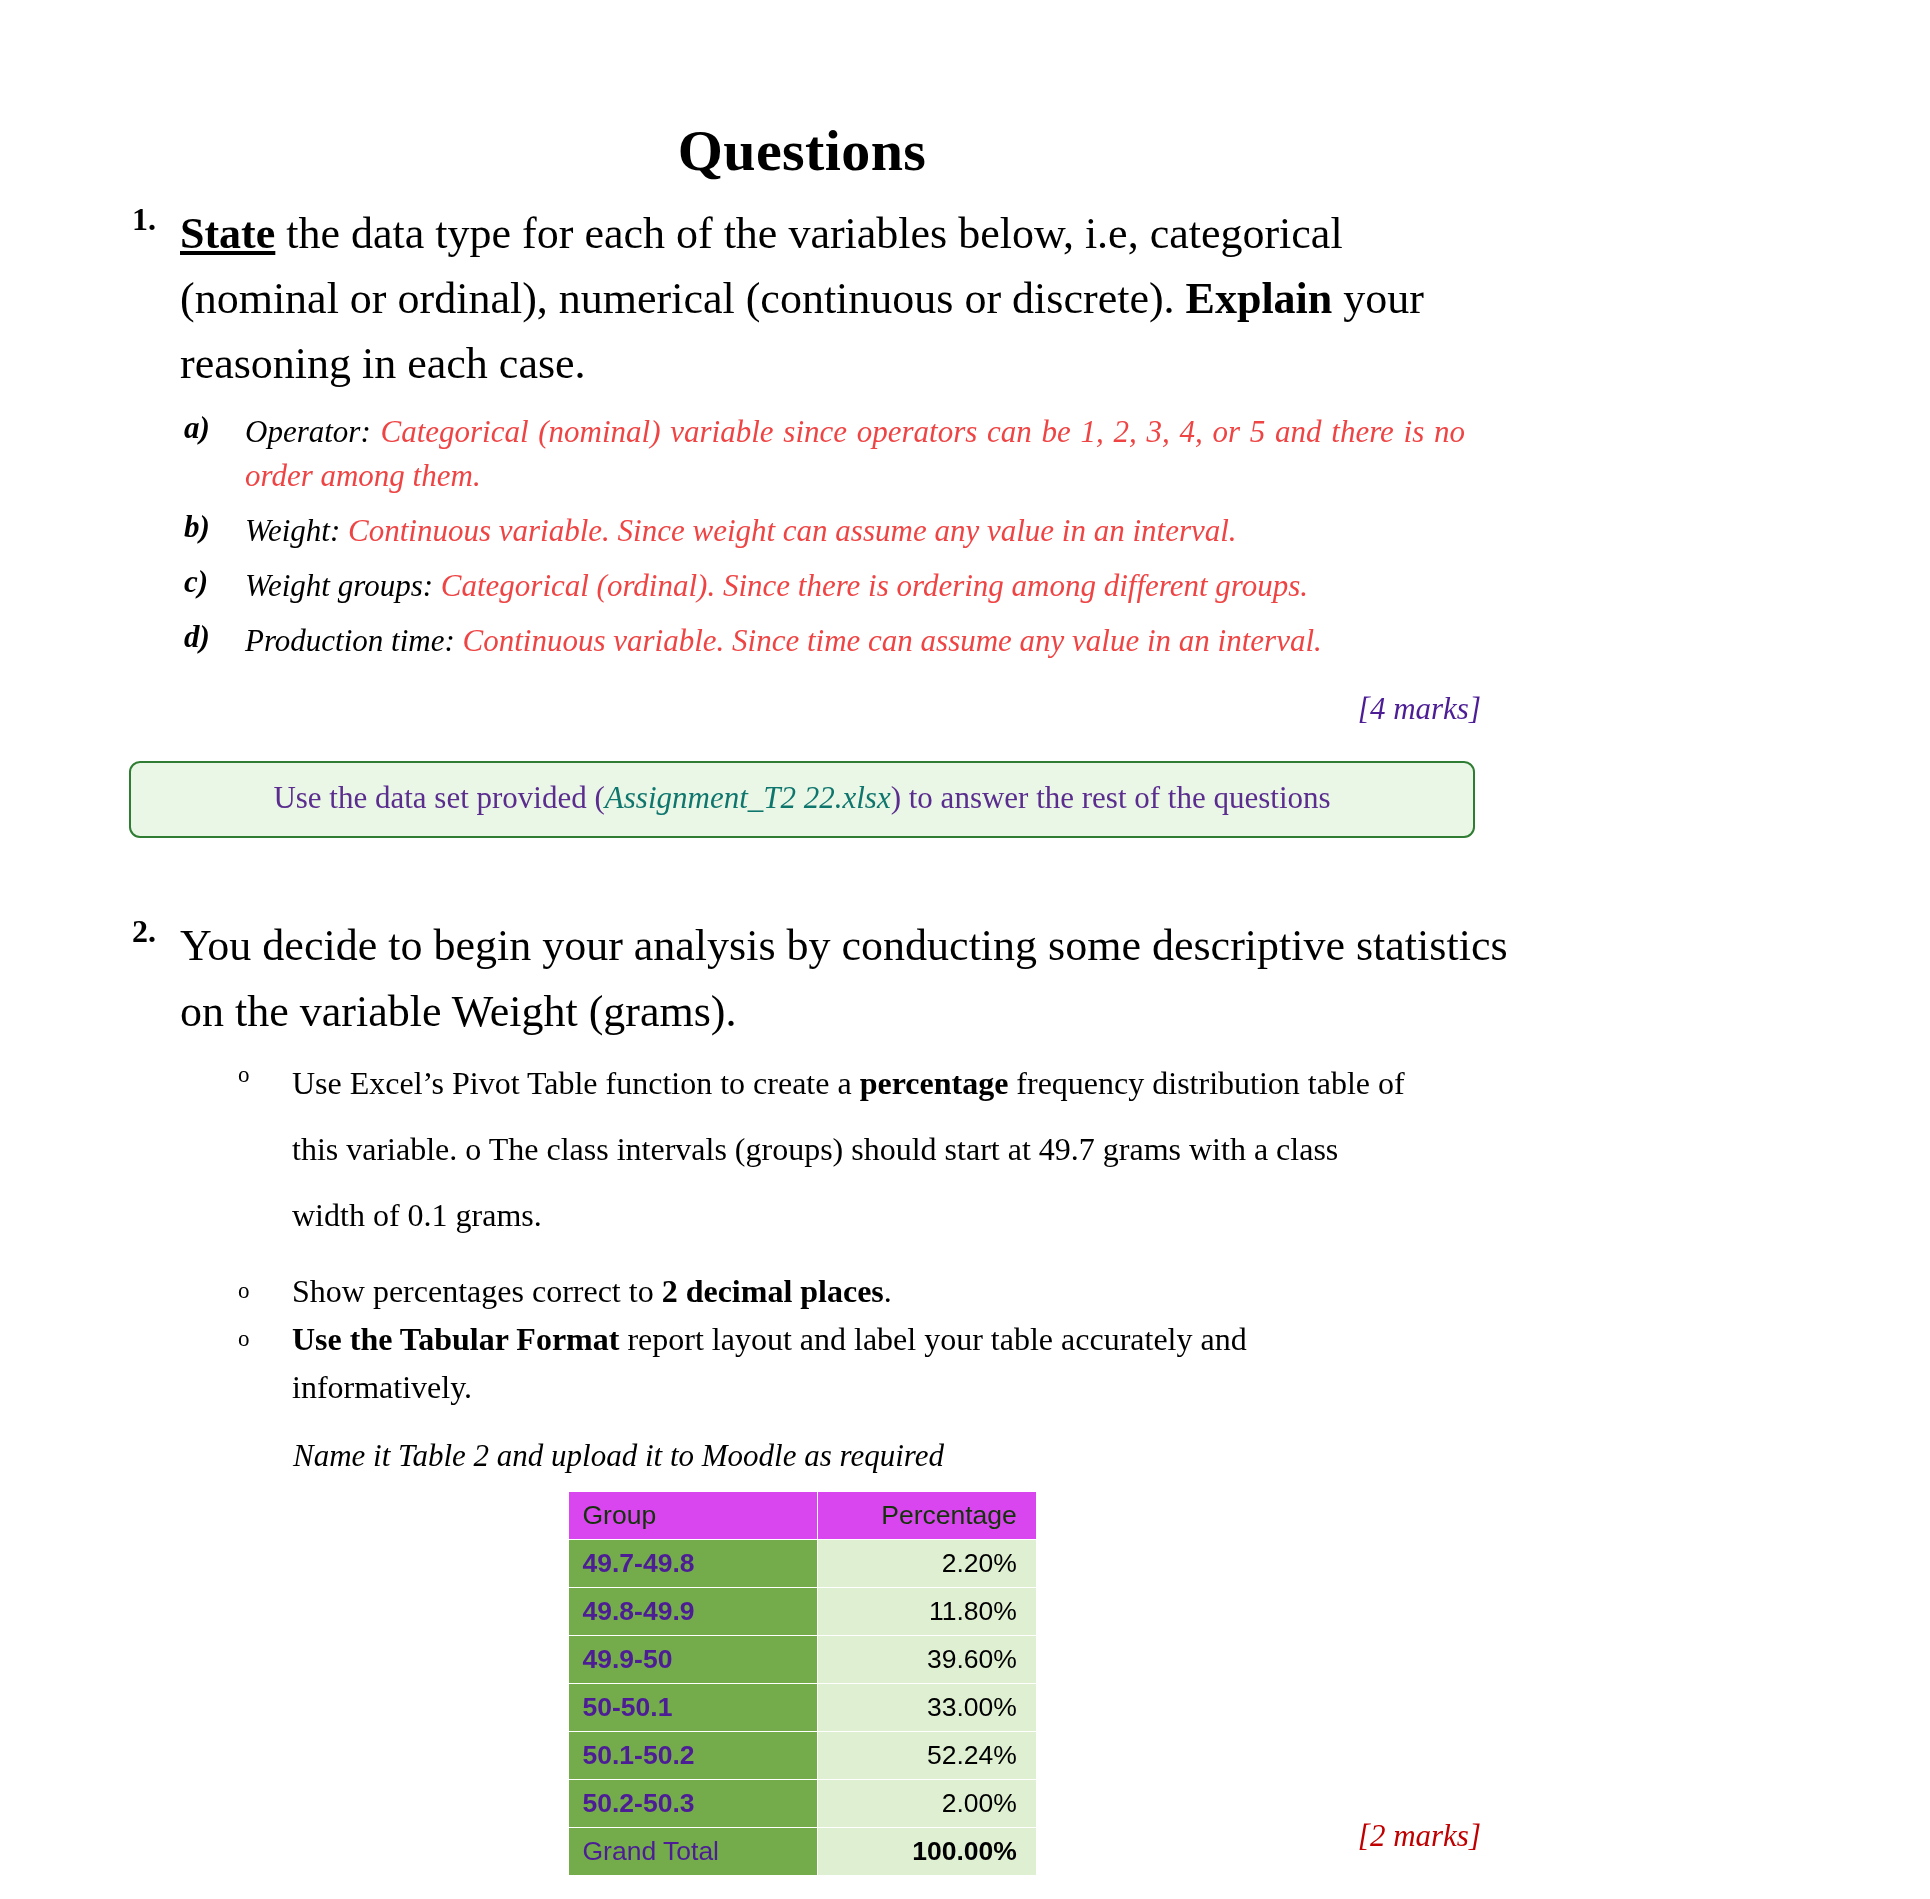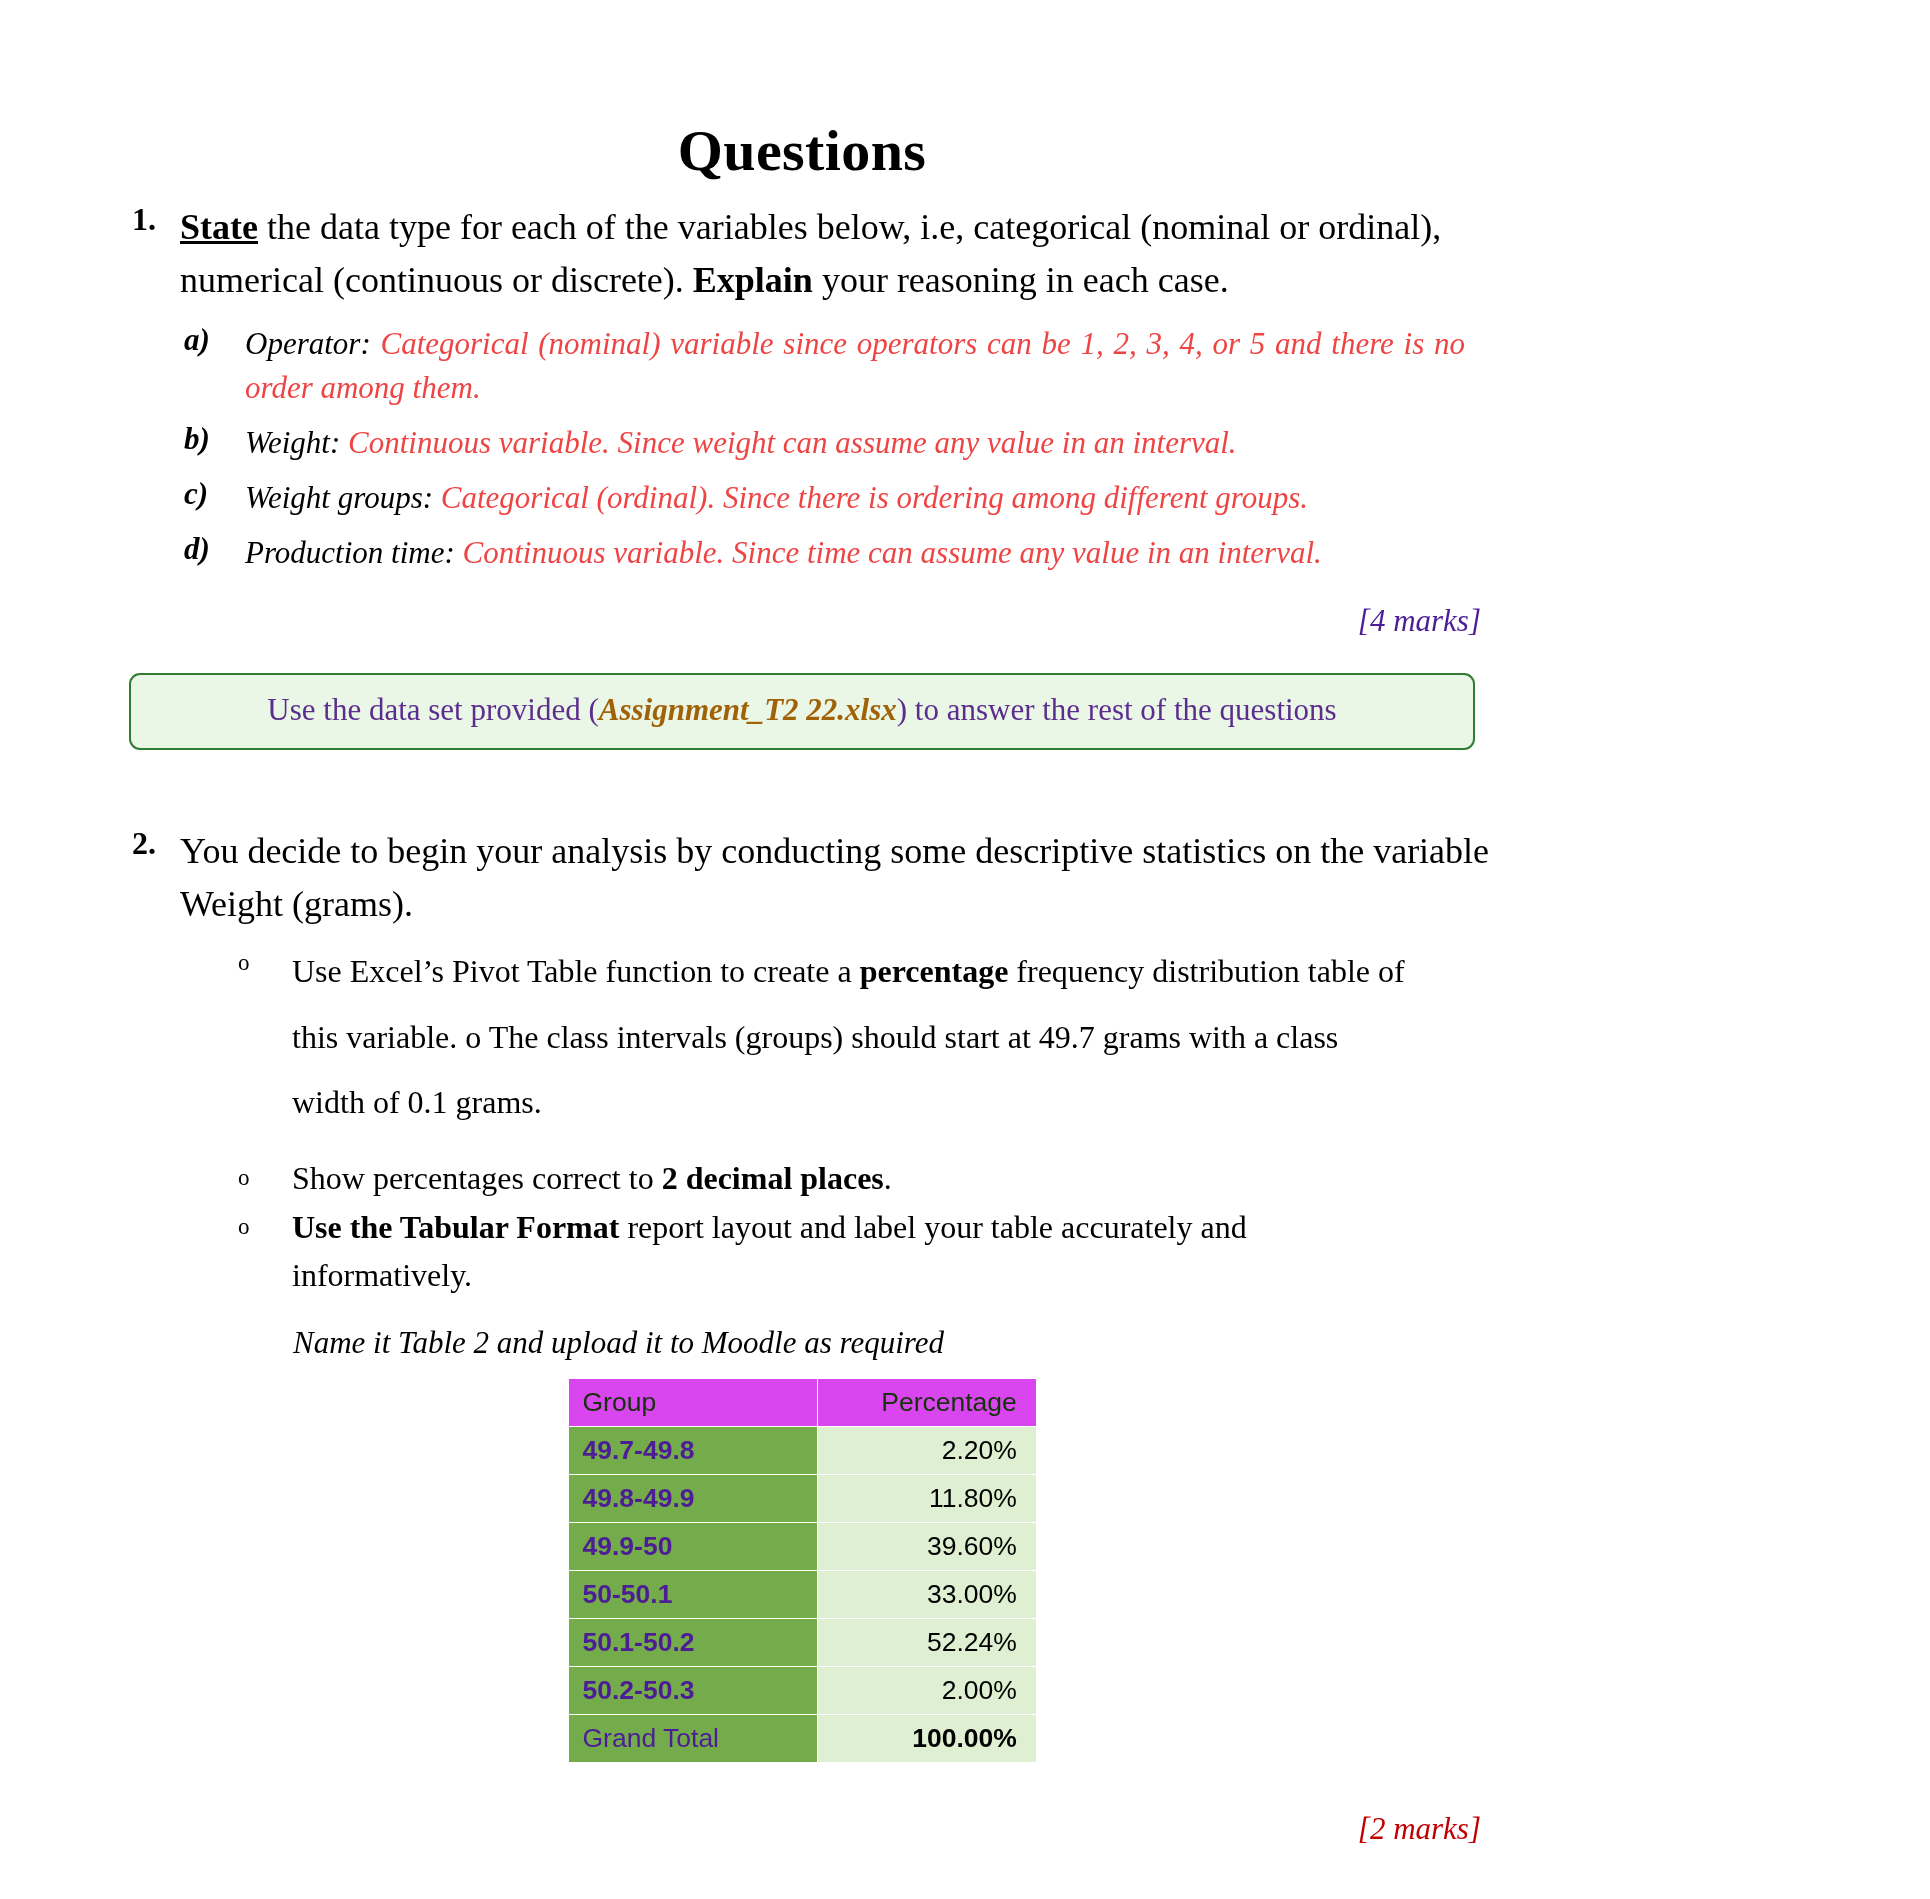--- a/index.html
+++ b/index.html
@@ -36,21 +36,21 @@
   .q-num {
     font-size: 32px;
     font-weight: bold;
     width: 48px;
     flex: 0 0 48px;
     text-align: left;
     padding-left: 40px;
     box-sizing: content-box;
   }
   .q-body {
-    font-size: 36px;
+    font-size: 44px;
     line-height: 1.48;
     flex: 1 1 auto;
   }
   .q-body .u {
     font-weight: bold;
     text-decoration: underline;
   }
   .q-body b { font-weight: bold; }
 
   
@@ -97,23 +97,23 @@
     margin: 34px 37px 0 37px;
     border: 2.3px solid #2e7d32;
     border-radius: 11px;
     background: #eaf7e6;
     text-align: center;
     padding: 17px 15.6px 20px 15.6px;
     font-size: 31px;
     color: #5b2d8e;
   }
   .callout .file {
-    font-weight: bold;
-    font-style: italic;
-    color: #a16207;
+    font-weight: normal;
+    font-style: italic;
+    color: #0f766e;
   }
 
   
   .o-list { margin-top: 7.8px; }
   .o-item {
     display: flex;
     align-items: flex-start;
     font-size: 32px;
     line-height: 1.5;
   }

